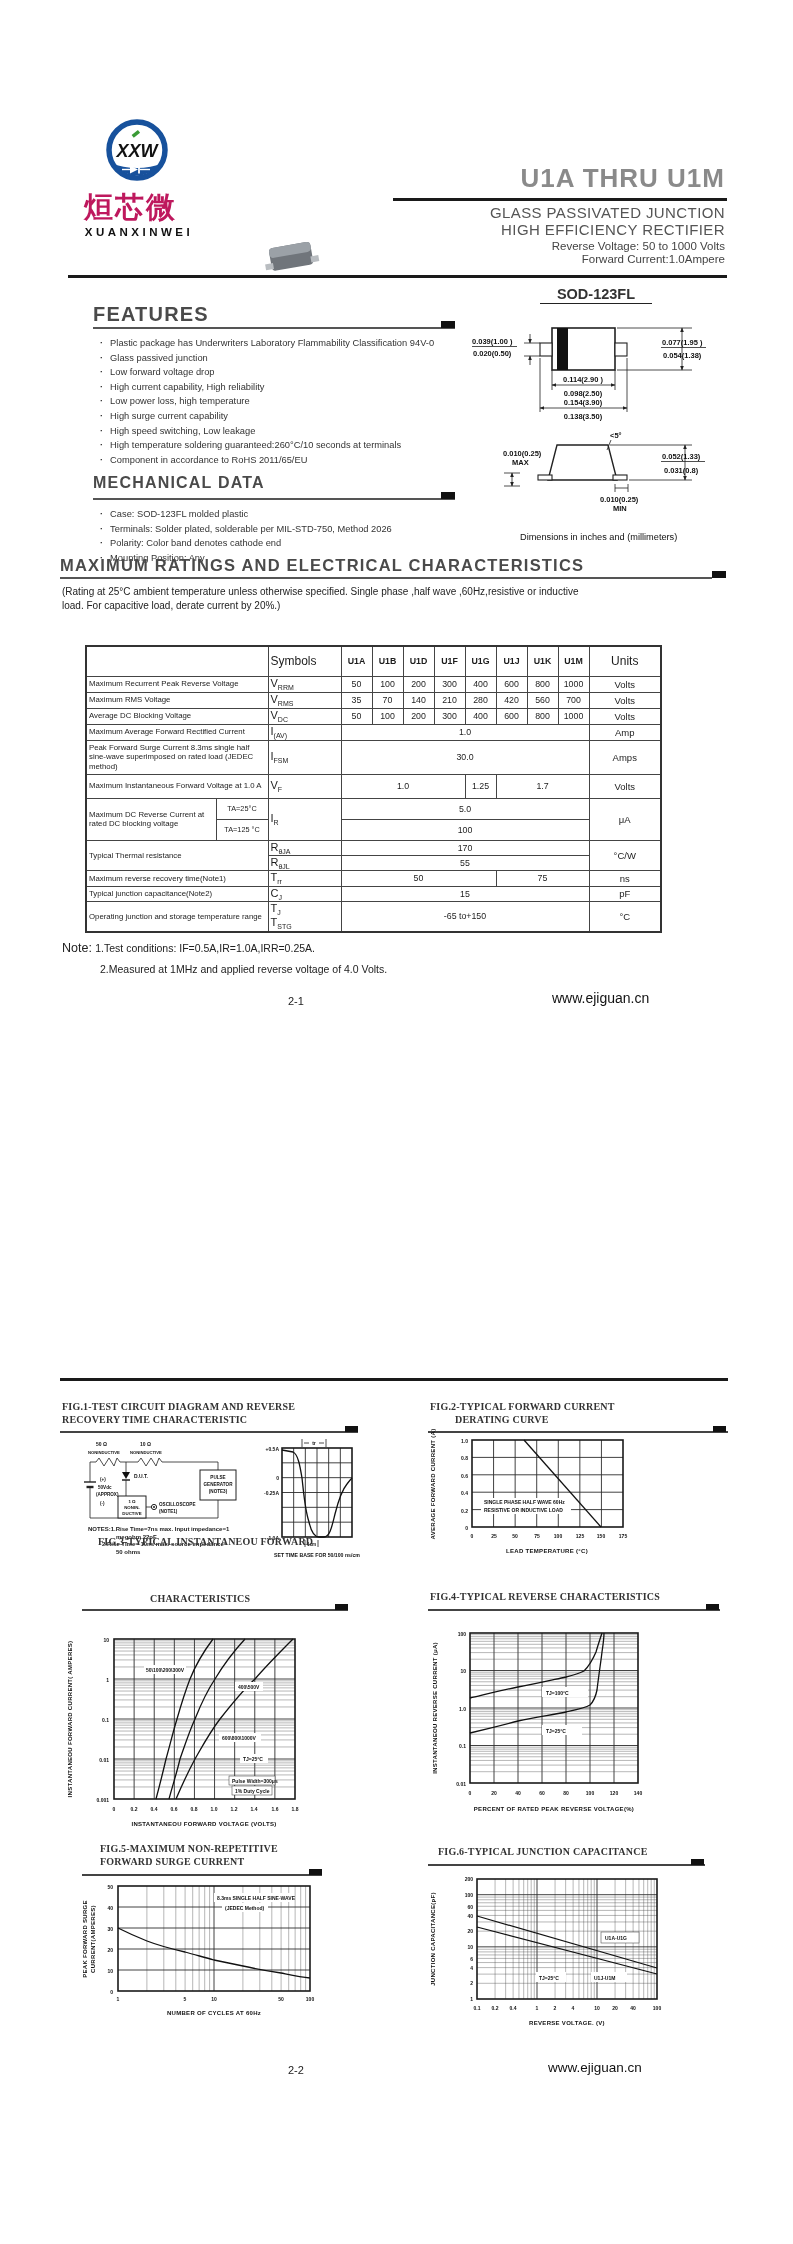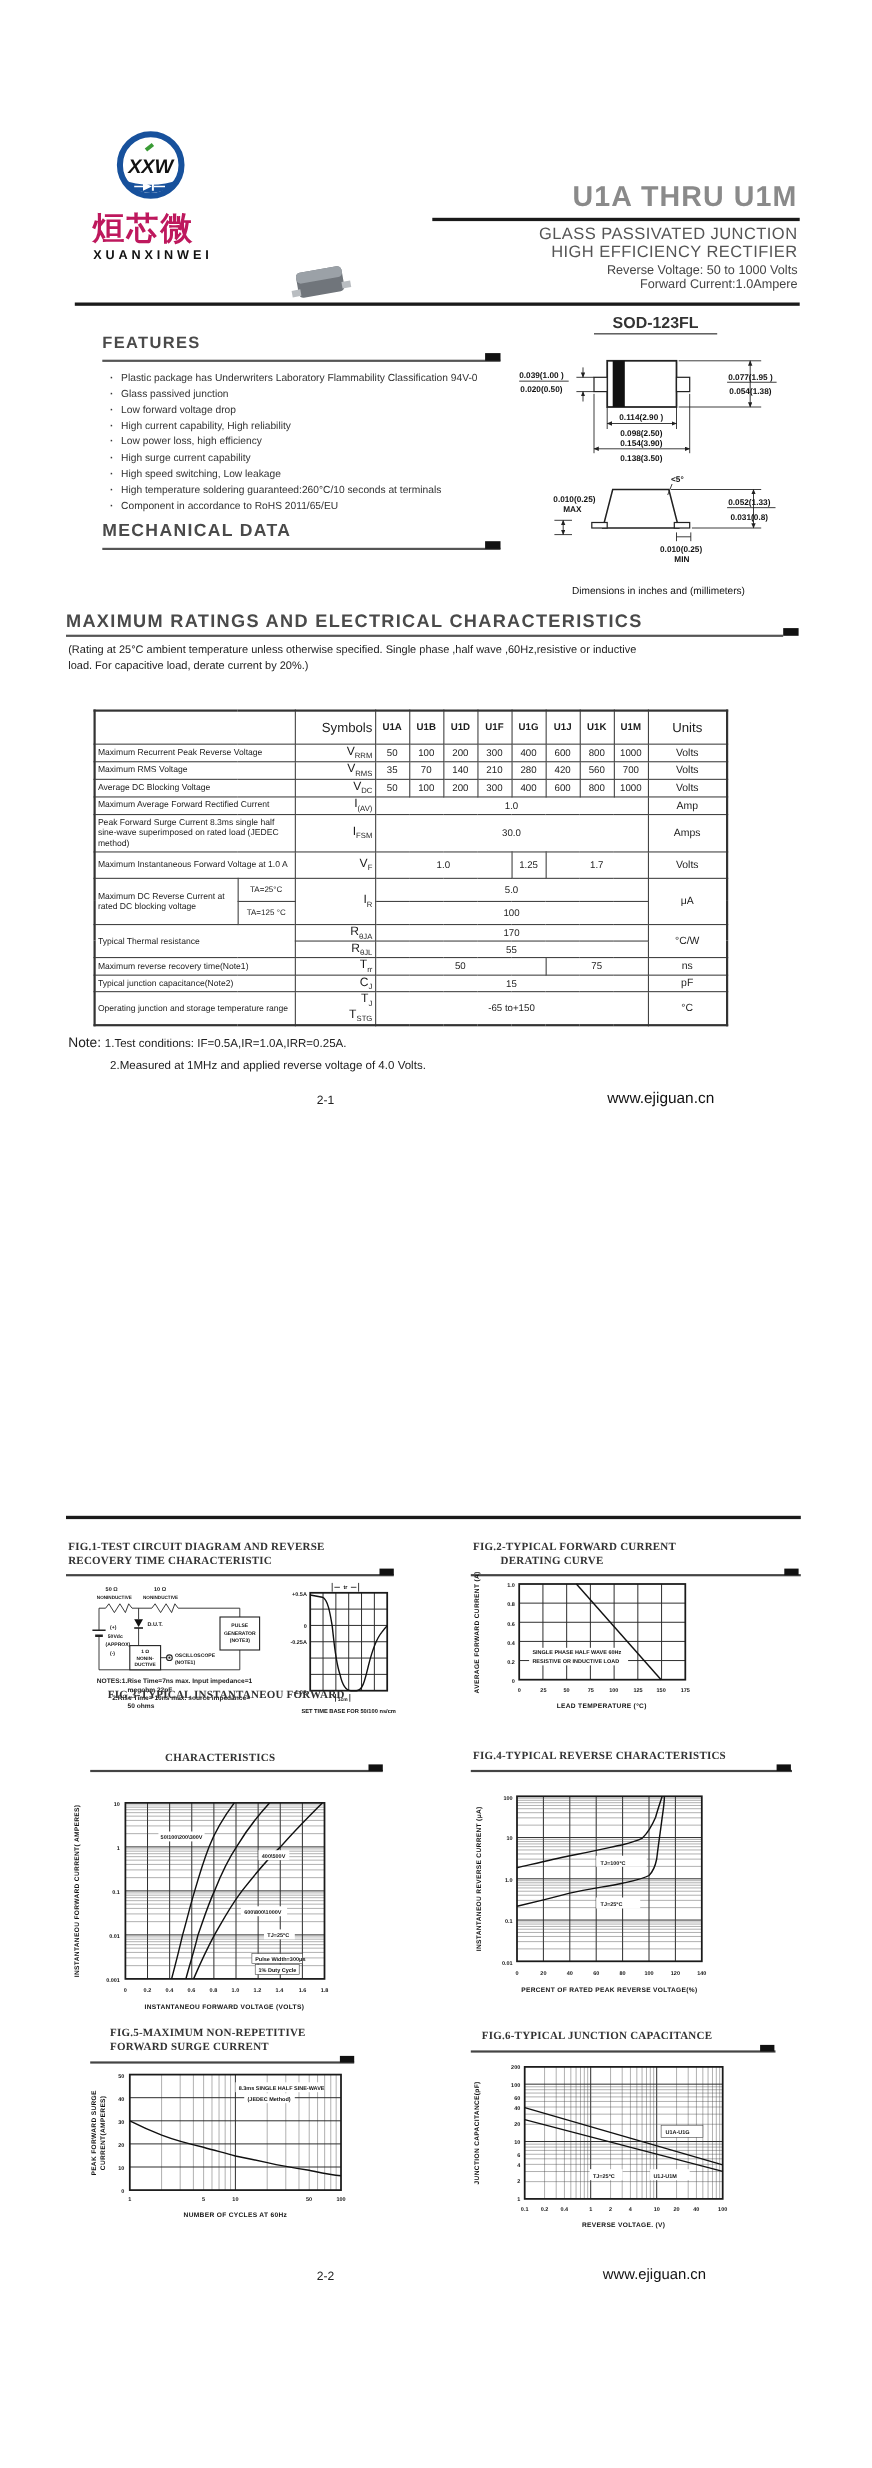--- a/index.html
+++ b/index.html
@@ -9,21 +9,21 @@
   .hd{color:#4a4a4a;font-weight:600;letter-spacing:1.2px;}
   .rule{background:#1a1a1a;}
   .sq{background:#111;}
   ul.dots{list-style:none;margin:0;padding:0;font-size:9.3px;color:#333;}
   ul.dots li{line-height:14.6px;white-space:nowrap;}
   ul.dots li::before{content:"·";margin-right:7px;font-weight:bold;}
   table.ratings{border-collapse:collapse;table-layout:fixed;width:575px;border:2px solid #333;}
   table.ratings td{border:1px solid #444;padding:0 2px;color:#1c1c1c;overflow:hidden;}
   td.param{font-size:7.8px;text-align:left;line-height:1.2;padding-left:4px;}
   td.cond{font-size:7.3px;text-align:center;}
-  td.sym{font-size:11px;text-align:right;}
+  td.sym{font-size:11px;text-align:left;}
   td.sym sub{font-size:7px;}
   td.val{font-size:8.8px;text-align:center;}
   td.unit{font-size:9.5px;text-align:center;}
   td.pn{font-size:8.8px;text-align:center;font-weight:600;}
   .gl-major{stroke:#2c2c2c;stroke-width:0.9;}
   .gl-minor{stroke:#4a4a4a;stroke-width:0.4;}
   .plot-border{fill:none;stroke:#1a1a1a;stroke-width:1.6;}
   .curve{fill:none;stroke:#111;stroke-width:1.3;}
   .thin{stroke:#222;stroke-width:0.8;fill:none;}
   text{font-family:"Liberation Sans","DejaVu Sans",sans-serif;fill:#111;}
@@ -52,47 +52,53 @@
   <div class="abs" style="left:84px;top:226px;width:110px;text-align:center;font-size:11.5px;font-weight:600;letter-spacing:3.5px;color:#111;">XUANXINWEI</div>
 
   <div class="abs" style="right:68px;top:163px;font-size:26px;color:#8a8a8a;font-weight:600;letter-spacing:1px;">U1A THRU U1M</div>
   <div class="abs rule" style="left:393px;top:198px;width:334px;height:2.5px;"></div>
   <div class="abs" style="right:68px;top:204px;font-size:15px;color:#555;letter-spacing:.4px;">GLASS PASSIVATED JUNCTION</div>
   <div class="abs" style="right:68px;top:221px;font-size:15px;color:#555;letter-spacing:.4px;">HIGH EFFICIENCY RECTIFIER</div>
   <div class="abs" style="right:68px;top:240px;font-size:11.5px;color:#444;">Reverse Voltage: 50 to 1000 Volts</div>
   <div class="abs" style="right:68px;top:253px;font-size:11.5px;color:#444;">Forward Current:1.0Ampere</div>
   <div class="abs rule" style="left:68px;top:275px;width:659px;height:2.5px;"></div>
 
-  <div class="abs hd" style="left:93px;top:303px;font-size:15px;">FEATURES</div>
+  <div class="abs hd" style="left:93px;top:303px;font-size:20px;">FEATURES</div>
   <div class="abs" style="left:93px;top:327px;width:362px;height:1.5px;background:#555;"></div>
   <div class="abs sq" style="left:441px;top:321px;width:14px;height:7px;"></div>
   <ul class="dots abs" style="left:100px;top:336px;">
     <li>Plastic package has Underwriters Laboratory Flammability Classification 94V-0</li>
     <li>Glass passived junction</li>
     <li>Low forward voltage drop</li>
     <li>High current capability, High reliability</li>
-    <li>Low power loss, high efficiency</li>
+    <li>Low power loss, high temperature</li>
     <li>High surge current capability</li>
     <li>High speed switching, Low leakage</li>
     <li>High temperature soldering guaranteed:260°C/10 seconds at terminals</li>
     <li>Component in accordance to RoHS 2011/65/EU</li>
   </ul>
 
   <svg class="abs" style="left:260px;top:236px" width="62" height="42">
     <g transform="rotate(-10 30 20)">
       <rect x="10" y="9" width="42" height="23" rx="4" fill="#70757b"></rect>
       <rect x="10" y="9" width="42" height="10" rx="4" fill="#9ba1a7"></rect>
       <rect x="4" y="24" width="8" height="6" fill="#b9bdc1"></rect>
       <rect x="50" y="24" width="8" height="6" fill="#b9bdc1"></rect>
     </g>
   </svg>
 
   <div class="abs hd" style="left:93px;top:474px;font-size:16px;">MECHANICAL DATA</div>
   <div class="abs" style="left:93px;top:498px;width:362px;height:1.5px;background:#555;"></div>
   <div class="abs sq" style="left:441px;top:492px;width:14px;height:7px;"></div>
+  <ul class="dots abs" style="left:100px;top:507px;">
+    <li>Case:  SOD-123FL molded plastic</li>
+    <li>Terminals: Solder plated, solderable per MIL-STD-750, Method 2026</li>
+    <li>Polarity: Color band denotes cathode end</li>
+    <li>Mounting Position:  Any</li>
+  </ul>
 
   <div class="abs" style="left:540px;top:286px;width:112px;text-align:center;font-size:14.5px;font-weight:700;color:#333;border-bottom:1.5px solid #222;padding-bottom:1px;">SOD-123FL</div>
   <svg class="abs" style="left:460px;top:312px" width="300" height="235">
     <defs>
       <marker id="ah" orient="auto" markerWidth="7" markerHeight="7" refX="5.5" refY="2.5">
           <path d="M0,0 L6,2.5 L0,5 Z" fill="#222"></path>
         </marker>
       <marker id="ahs" orient="auto-start-reverse" markerWidth="7" markerHeight="7" refX="5.5" refY="2.5">
           <path d="M0,0 L6,2.5 L0,5 Z" fill="#222"></path>
         </marker>

